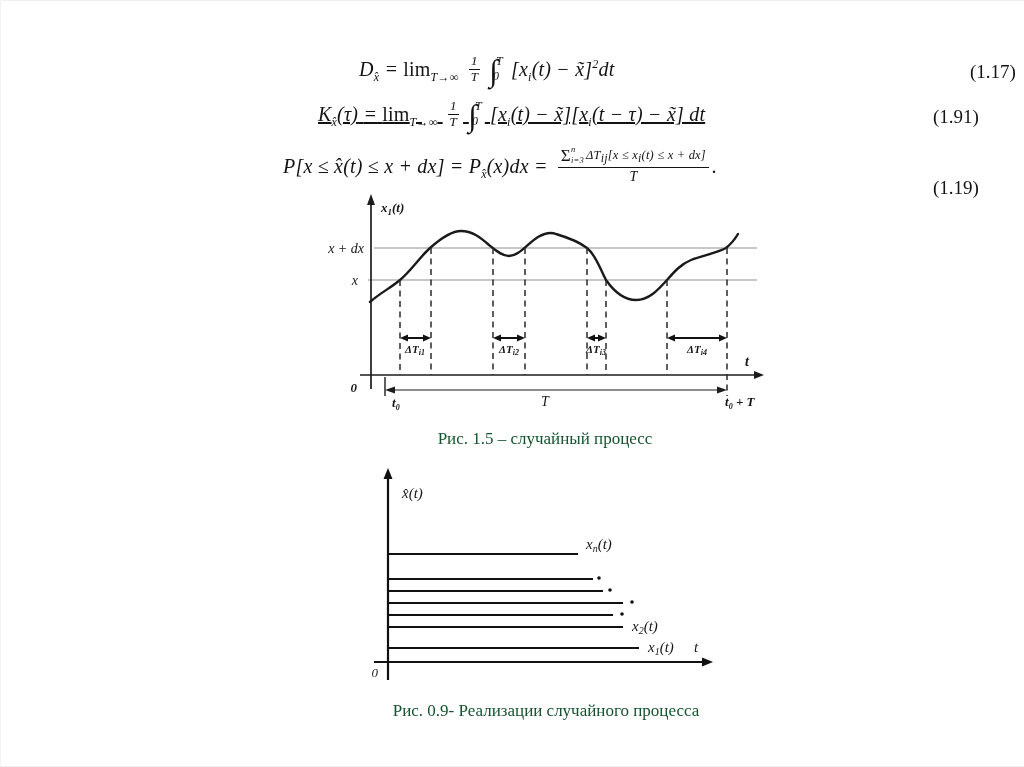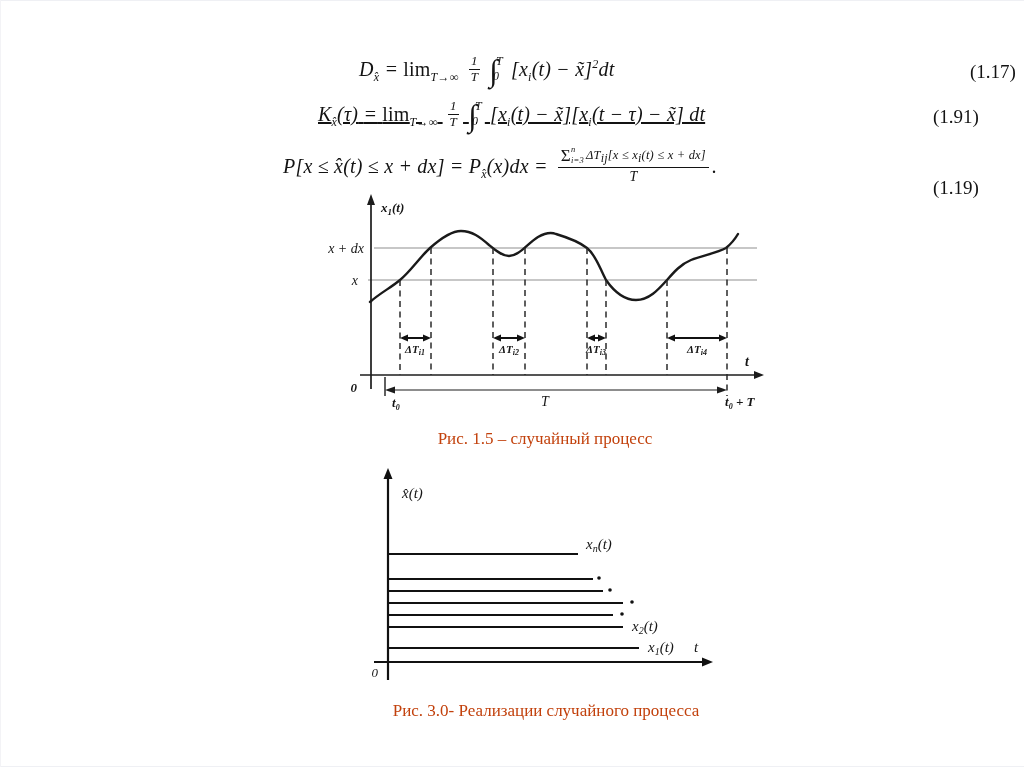--- a/index.html
+++ b/index.html
@@ -50,21 +50,21 @@
   .eqno{
     position:absolute;left:933px;
     font-style:normal;font-size:19px;color:#131313;
   }
 
   
   .fig{position:absolute;}
   svg text{font-family:"Liberation Serif", serif;font-style:italic;fill:#161616;}
   .caption{
     position:absolute;transform:translateX(-50%);
-    font-size:17px;color:#c2410c;white-space:nowrap;
+    font-size:17px;color:#14532d;white-space:nowrap;
   }
 </style>
 </head>
 <body>
 
 <div class="edge top"></div>
 <div class="edge bottom"></div>
 <div class="edge-left"></div>
 
 <div class="eq" style="left:359px;top:56px;">
@@ -184,13 +184,13 @@
     <circle cx="262" cy="146" r="1.8"></circle>
   </g>
 
   <text x="42" y="30" font-size="15">x̂(t)</text>
   <text x="226" y="81" font-size="15"><tspan>x</tspan><tspan font-size="10" dy="3">n</tspan><tspan dy="-3">(t)</tspan></text>
   <text x="272" y="163" font-size="15"><tspan>x</tspan><tspan font-size="10" dy="3">2</tspan><tspan dy="-3">(t)</tspan></text>
   <text x="288" y="184" font-size="15"><tspan>x</tspan><tspan font-size="10" dy="3">1</tspan><tspan dy="-3">(t)</tspan></text>
   <text x="334" y="184" font-size="15">t</text>
   <text x="18" y="209" font-size="13" text-anchor="end">0</text>
 </svg>
-<div class="caption" style="left:546px;top:701px;">Рис. 3.0- Реализации случайного процесса</div>
+<div class="caption" style="left:546px;top:701px;">Рис. 0.9- Реализации случайного процесса</div>
 
 </body></html>

